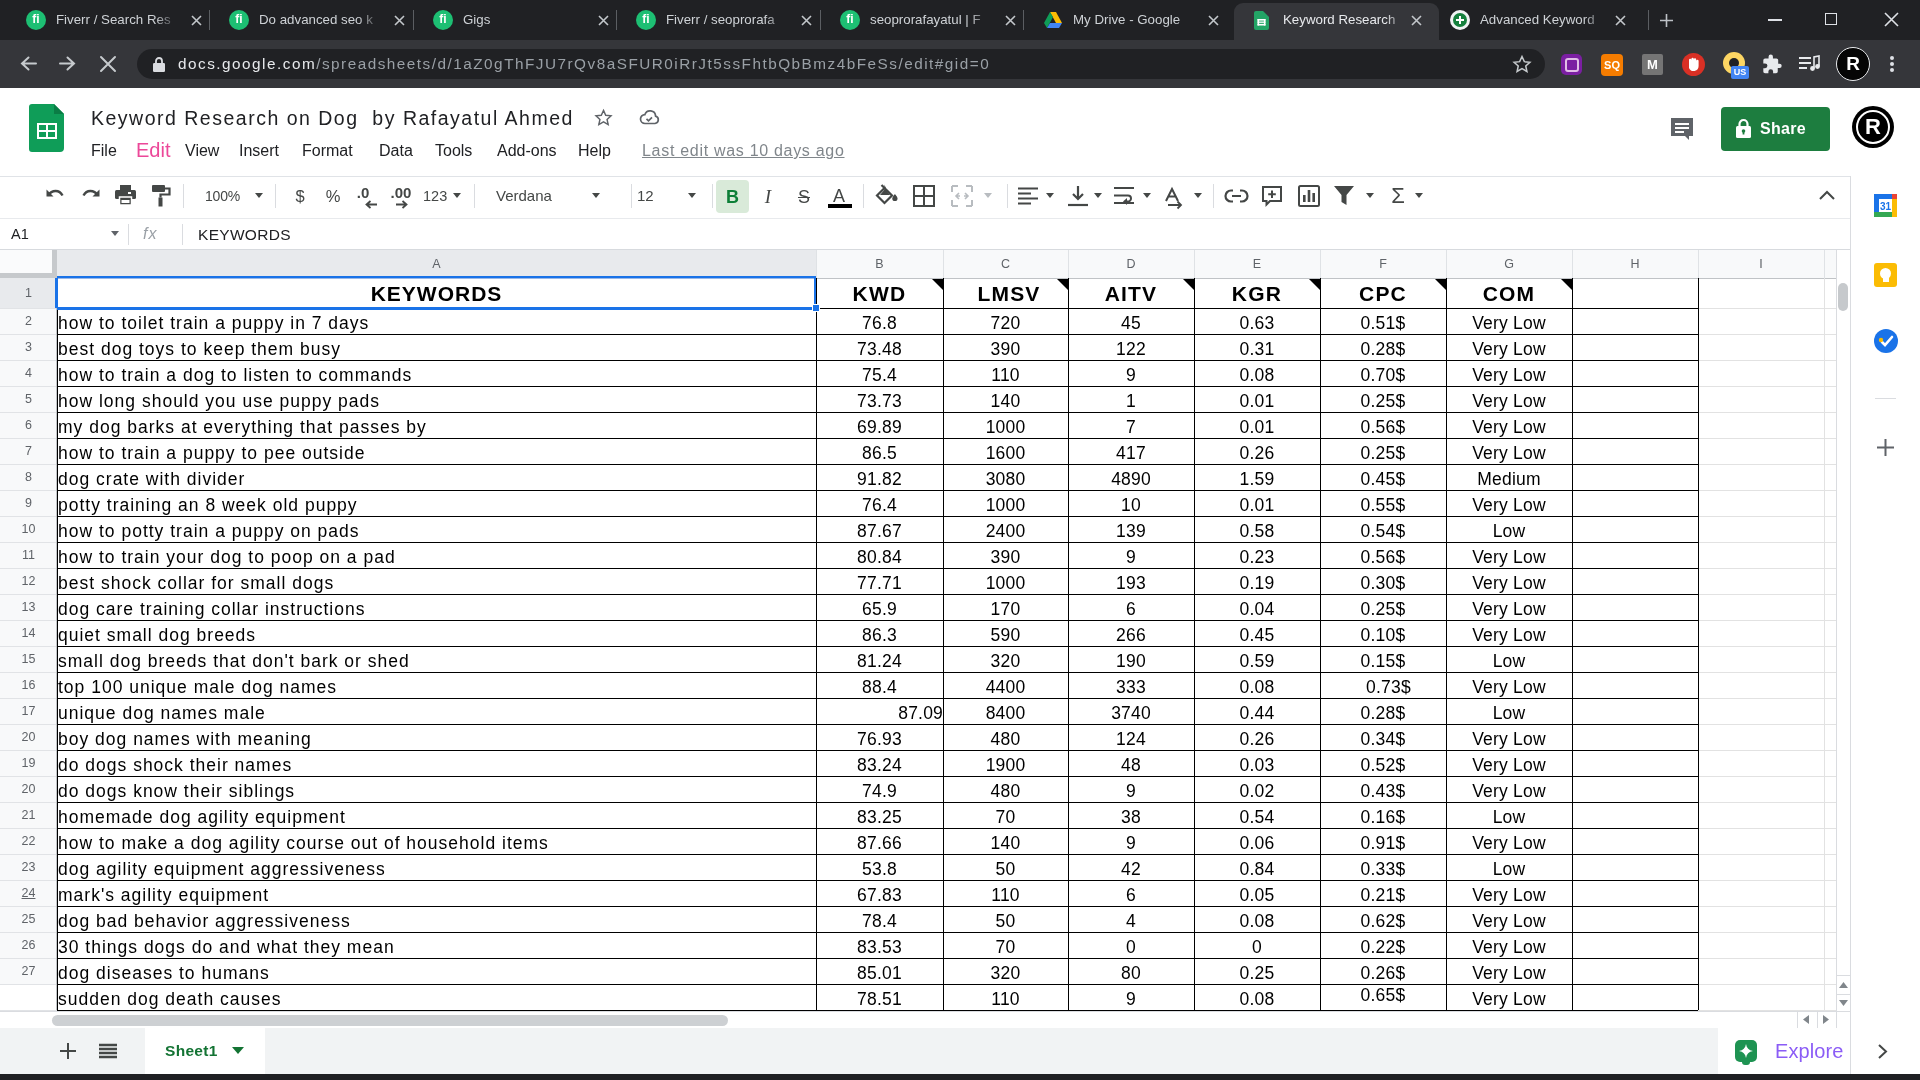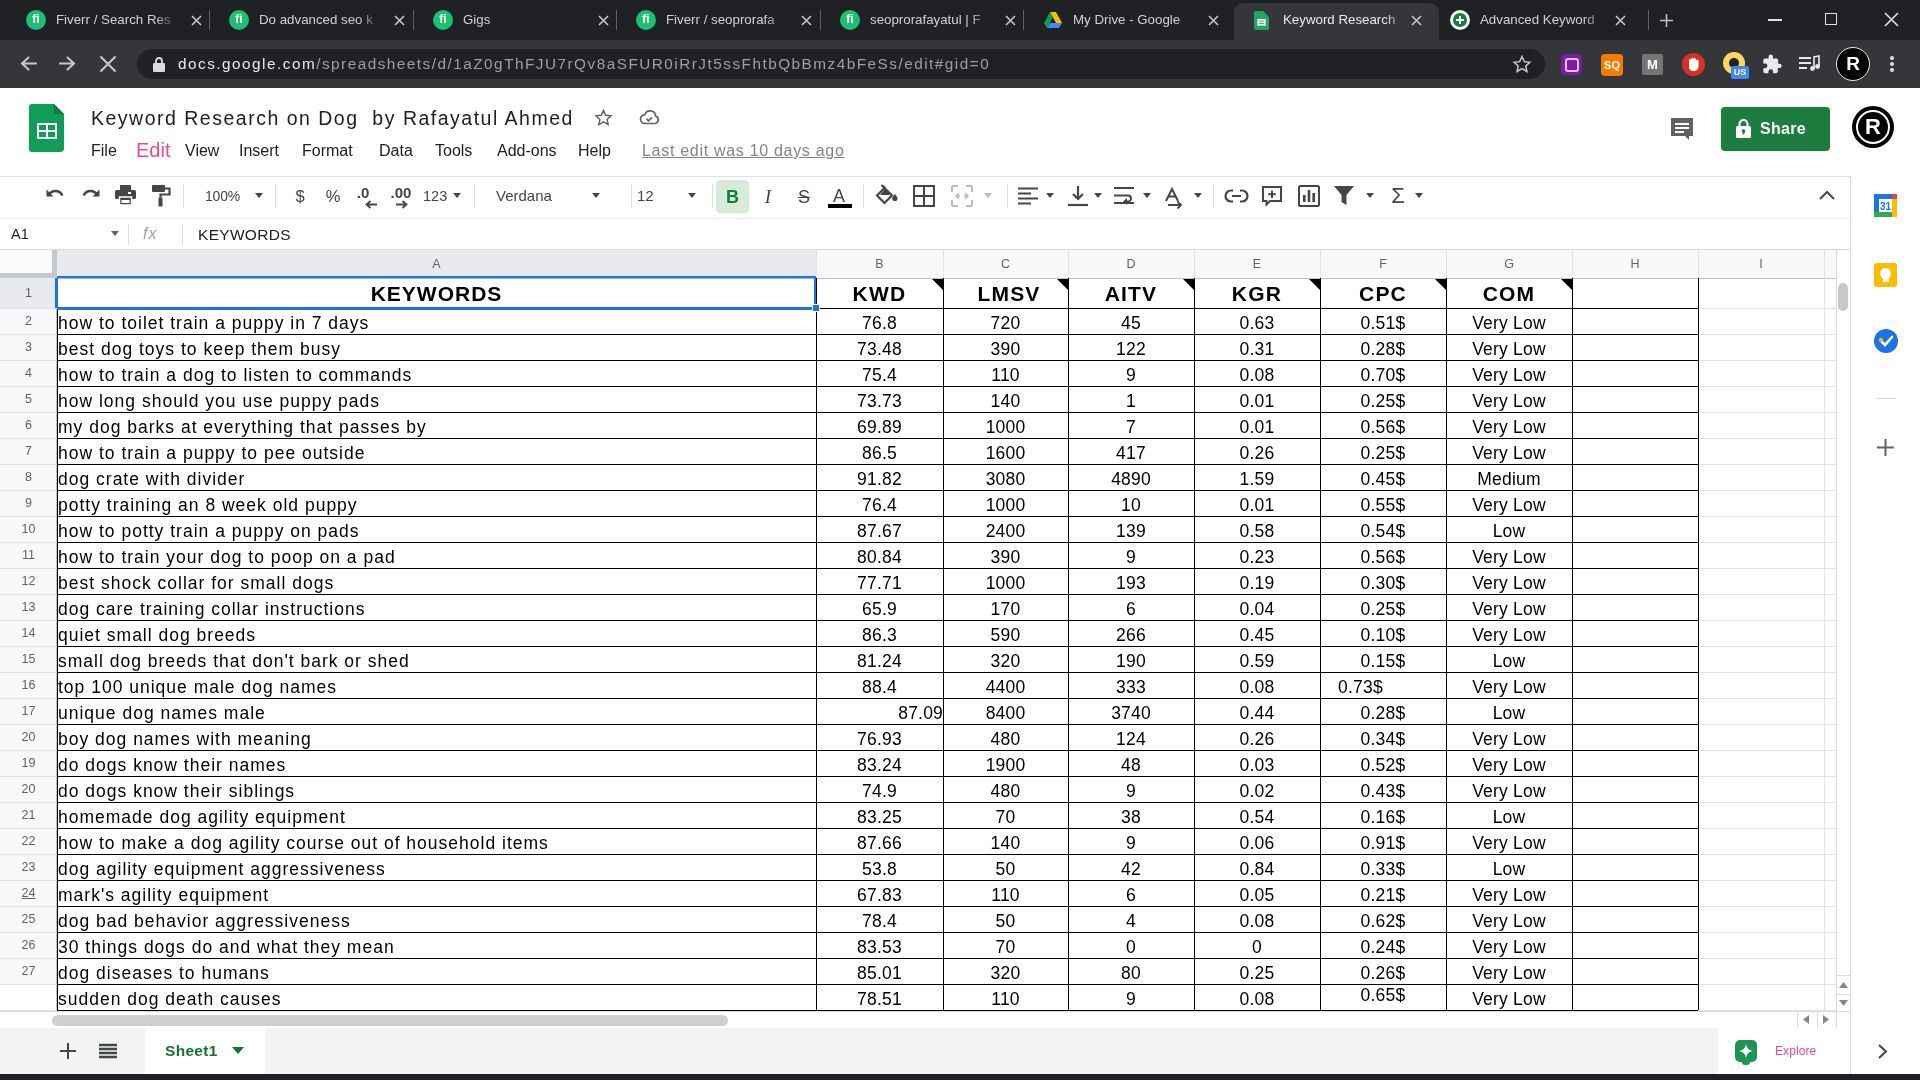--- a/index.html
+++ b/index.html
@@ -561,37 +561,37 @@
 <div class="celln" style="left:943px;top:646px;width:125px;">320</div>
 <div class="celln" style="left:1068px;top:646px;width:126px;">190</div>
 <div class="celln" style="left:1194px;top:646px;width:126px;">0.59</div>
 <div class="celln" style="left:1320px;top:646px;width:126px;">0.15$</div>
 <div class="celln" style="left:1446px;top:646px;width:126px;">Low</div>
 <div class="cellA" style="left:58px;top:672px;width:754px;">top 100 unique male dog names</div>
 <div class="celln" style="left:816px;top:672px;width:127px;">88.4</div>
 <div class="celln" style="left:943px;top:672px;width:125px;">4400</div>
 <div class="celln" style="left:1068px;top:672px;width:126px;">333</div>
 <div class="celln" style="left:1194px;top:672px;width:126px;">0.08</div>
-<div class="celln" style="left:1292px;top:672px;width:126px;padding-left:11px;">0.73$</div>
+<div class="celln" style="left:1320px;top:672px;width:126px;padding-left:11px;">0.73$</div>
 <div class="celln" style="left:1446px;top:672px;width:126px;">Very Low</div>
 <div class="cellA" style="left:58px;top:698px;width:754px;">unique dog names male</div>
 <div class="celln" style="left:816px;top:698px;width:127px;text-align:right;">87.09</div>
 <div class="celln" style="left:943px;top:698px;width:125px;">8400</div>
 <div class="celln" style="left:1068px;top:698px;width:126px;">3740</div>
 <div class="celln" style="left:1194px;top:698px;width:126px;">0.44</div>
 <div class="celln" style="left:1320px;top:698px;width:126px;">0.28$</div>
 <div class="celln" style="left:1446px;top:698px;width:126px;">Low</div>
 <div class="cellA" style="left:58px;top:724px;width:754px;">boy dog names with meaning</div>
 <div class="celln" style="left:816px;top:724px;width:127px;">76.93</div>
 <div class="celln" style="left:943px;top:724px;width:125px;">480</div>
 <div class="celln" style="left:1068px;top:724px;width:126px;">124</div>
 <div class="celln" style="left:1194px;top:724px;width:126px;">0.26</div>
 <div class="celln" style="left:1320px;top:724px;width:126px;">0.34$</div>
 <div class="celln" style="left:1446px;top:724px;width:126px;">Very Low</div>
-<div class="cellA" style="left:58px;top:750px;width:754px;">do dogs know their names</div>
+<div class="cellA" style="left:58px;top:750px;width:754px;">do dogs shock their names</div>
 <div class="celln" style="left:816px;top:750px;width:127px;">83.24</div>
 <div class="celln" style="left:943px;top:750px;width:125px;">1900</div>
 <div class="celln" style="left:1068px;top:750px;width:126px;">48</div>
 <div class="celln" style="left:1194px;top:750px;width:126px;">0.03</div>
 <div class="celln" style="left:1320px;top:750px;width:126px;">0.52$</div>
 <div class="celln" style="left:1446px;top:750px;width:126px;">Very Low</div>
 <div class="cellA" style="left:58px;top:776px;width:754px;">do dogs know their siblings</div>
 <div class="celln" style="left:816px;top:776px;width:127px;">74.9</div>
 <div class="celln" style="left:943px;top:776px;width:125px;">480</div>
 <div class="celln" style="left:1068px;top:776px;width:126px;">9</div>
@@ -631,21 +631,21 @@
 <div class="celln" style="left:943px;top:906px;width:125px;">50</div>
 <div class="celln" style="left:1068px;top:906px;width:126px;">4</div>
 <div class="celln" style="left:1194px;top:906px;width:126px;">0.08</div>
 <div class="celln" style="left:1320px;top:906px;width:126px;">0.62$</div>
 <div class="celln" style="left:1446px;top:906px;width:126px;">Very Low</div>
 <div class="cellA" style="left:58px;top:932px;width:754px;">30 things dogs do and what they mean</div>
 <div class="celln" style="left:816px;top:932px;width:127px;">83.53</div>
 <div class="celln" style="left:943px;top:932px;width:125px;">70</div>
 <div class="celln" style="left:1068px;top:932px;width:126px;">0</div>
 <div class="celln" style="left:1194px;top:932px;width:126px;">0</div>
-<div class="celln" style="left:1320px;top:932px;width:126px;">0.24$</div>
+<div class="celln" style="left:1320px;top:932px;width:126px;">0.22$</div>
 <div class="celln" style="left:1446px;top:932px;width:126px;">Very Low</div>
 <div class="cellA" style="left:58px;top:958px;width:754px;">dog diseases to humans</div>
 <div class="celln" style="left:816px;top:958px;width:127px;">85.01</div>
 <div class="celln" style="left:943px;top:958px;width:125px;">320</div>
 <div class="celln" style="left:1068px;top:958px;width:126px;">80</div>
 <div class="celln" style="left:1194px;top:958px;width:126px;">0.25</div>
 <div class="celln" style="left:1320px;top:958px;width:126px;">0.26$</div>
 <div class="celln" style="left:1446px;top:958px;width:126px;">Very Low</div>
 <div class="cellA" style="left:58px;top:984px;width:754px;">sudden dog death causes</div>
 <div class="celln" style="left:816px;top:984px;width:127px;">78.51</div>
@@ -691,21 +691,21 @@
   </svg>
 <div style="left:145px;top:1028px;width:120px;height:46px;background:#fff;"></div>
 <div style="left:165px;top:1028px;width:70px;height:46px;line-height:46px;font-size:15.5px;font-weight:bold;color:#137333;letter-spacing:.3px;">Sheet1</div>
 <div style="left:232px;top:1047px;width:0;height:0;border-left:6px solid transparent;border-right:6px solid transparent;border-top:7px solid #137333;"></div>
 <div style="left:1718px;top:1028px;width:132px;height:46px;background:#fff;"></div>
 <div style="left:1735px;top:1040px;width:22px;height:22px;border-radius:5px;background:#1e9352;"></div>
 <div style="left:1742px;top:1060px;width:8px;height:5px;border-radius:0 0 3px 3px;background:#1e9352;"></div>
 <svg style="left:1739px;top:1044px" width="14" height="14" viewBox="0 0 14 14">
     <path d="M7 0 C7.6 4.1 9.9 6.4 14 7 C9.9 7.6 7.6 9.9 7 14 C6.4 9.9 4.1 7.6 0 7 C4.1 6.4 6.4 4.1 7 0 Z" fill="#fff"></path>
   </svg>
-<div style="left:1775px;top:1028px;height:46px;line-height:46px;font-size:12px;color:#ec4899;letter-spacing:.1px;">Explore</div>
+<div style="left:1775px;top:1028px;height:46px;line-height:46px;font-size:20px;color:#8b5cf6;letter-spacing:.1px;">Explore</div>
 <div style="left:0;top:1074px;width:1920px;height:6px;background:#1f2023;"></div>
 <div style="left:1850px;top:176px;width:70px;height:898px;background:#fff;border-left:1px solid #dadce0;"></div>
 <svg style="left:1874px;top:194px" width="23" height="23" viewBox="0 0 23 23">
     <rect x="0" y="0" width="23" height="23" rx="2" fill="#fff"></rect>
     <rect x="0" y="0" width="23" height="5" fill="#1a73e8"></rect>
     <rect x="0" y="0" width="5" height="23" fill="#1a73e8"></rect>
     <rect x="18" y="0" width="5" height="23" fill="#fbbc04"></rect>
     <rect x="0" y="18" width="23" height="5" fill="#34a853"></rect>
     <rect x="18" y="0" width="5" height="5" fill="#ea4335"></rect>
     <rect x="18" y="18" width="5" height="5" fill="#fbbc04"></rect>

